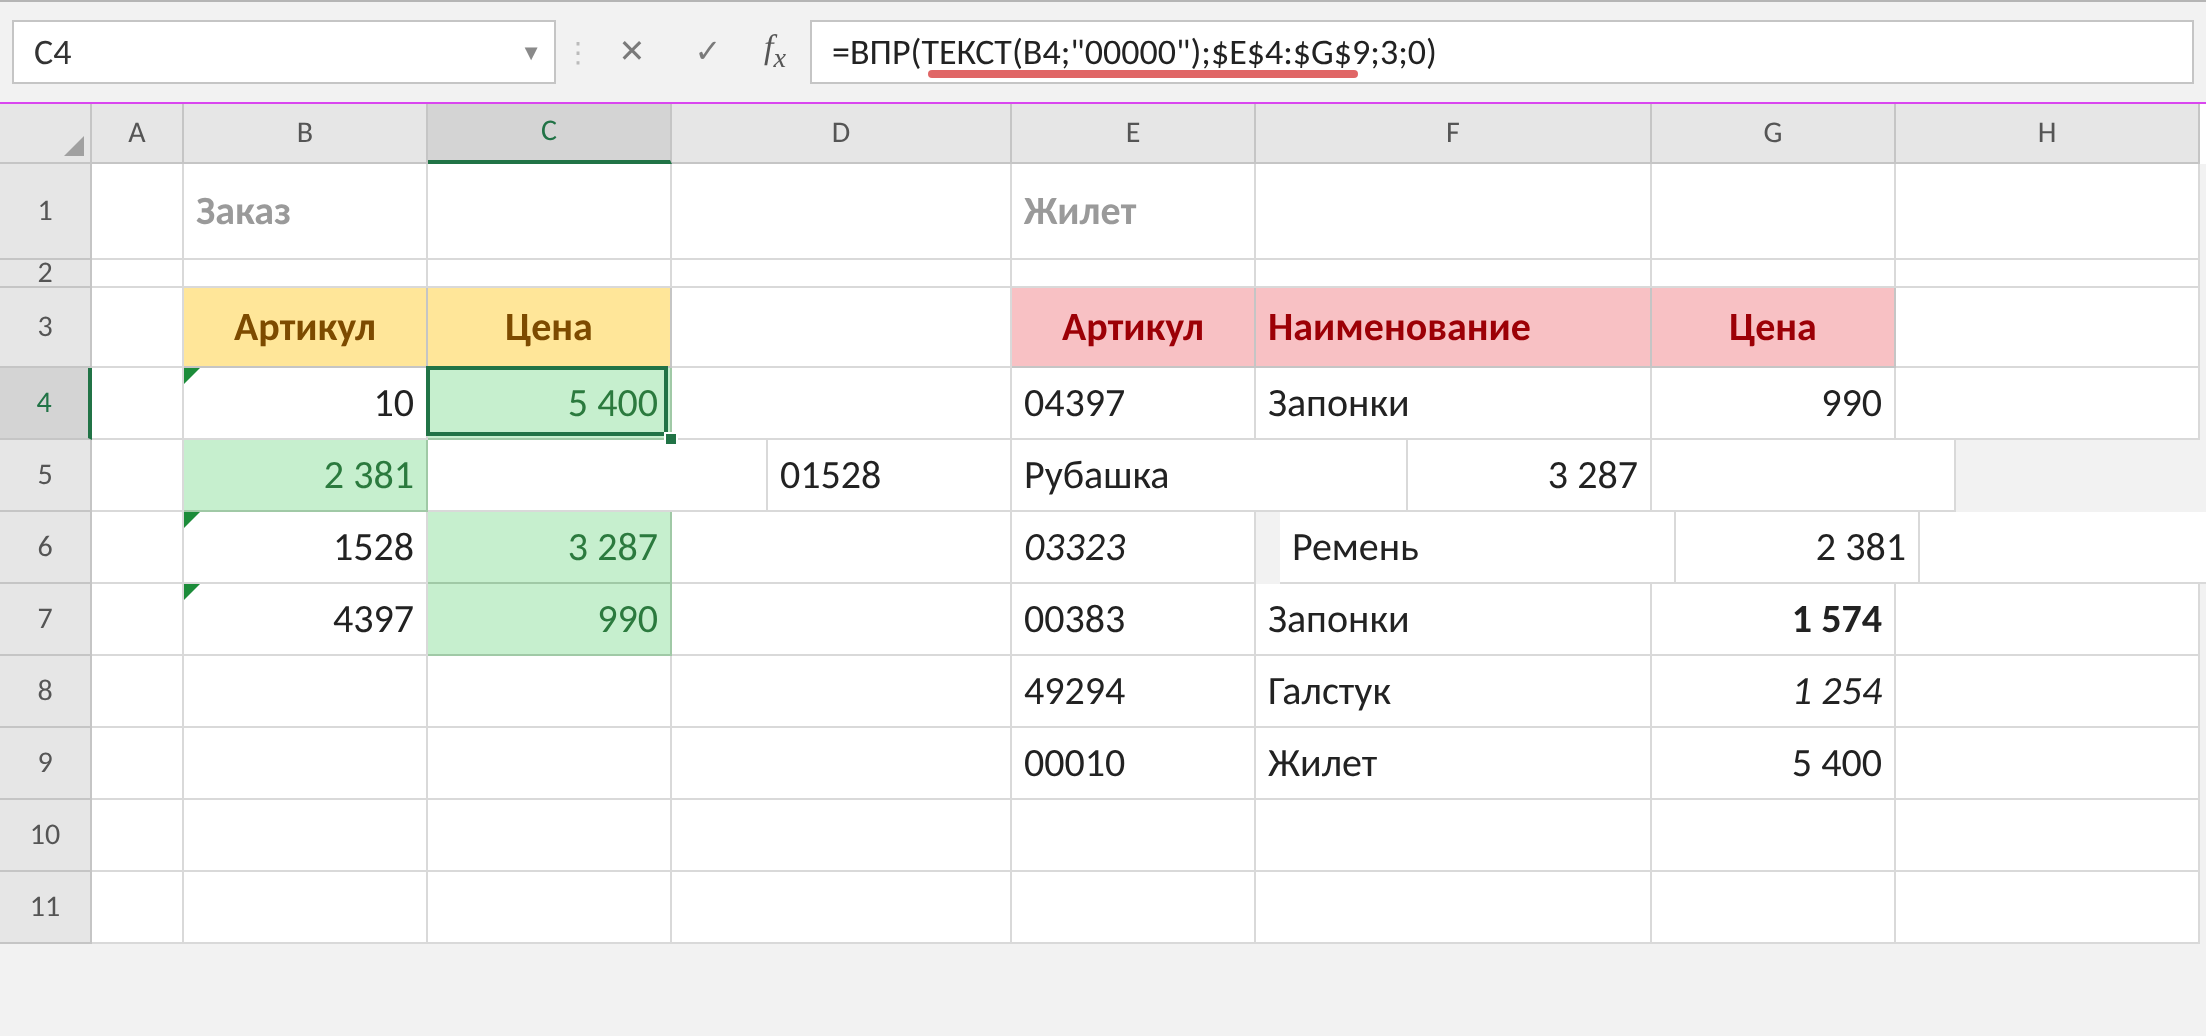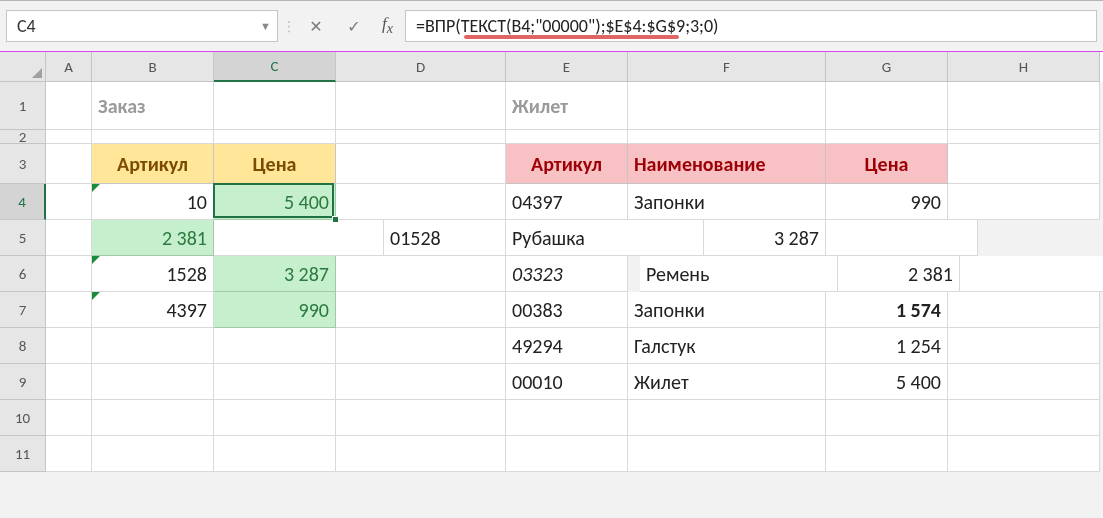--- a/index.html
+++ b/index.html
@@ -247,21 +247,21 @@
         <div class="cell right" style="width: 122px; height: 36px; position: relative; font-weight: bold;">1 574</div>
         <div class="cell" style="width: 152px; height: 36px; position: relative;"></div>
       </div>
       <div class="row">
         <div class="cell" style="width: 46px; height: 36px; position: relative;"></div>
         <div class="cell" style="width: 122px; height: 36px; position: relative;"></div>
         <div class="cell" style="width: 122px; height: 36px; position: relative;"></div>
         <div class="cell" style="width: 170px; height: 36px; position: relative;"></div>
         <div class="cell" style="width: 122px; height: 36px; position: relative;">49294</div>
         <div class="cell" style="width: 198px; height: 36px; position: relative;">Галстук</div>
-        <div class="cell right" style="width: 122px; height: 36px; position: relative;">1 254</div>
+        <div class="cell right" style="width: 122px; height: 36px; position: relative; font-style: italic;">1 254</div>
         <div class="cell" style="width: 152px; height: 36px; position: relative;"></div>
       </div>
       <div class="row">
         <div class="cell" style="width: 46px; height: 36px; position: relative;"></div>
         <div class="cell" style="width: 122px; height: 36px; position: relative;"></div>
         <div class="cell" style="width: 122px; height: 36px; position: relative;"></div>
         <div class="cell" style="width: 170px; height: 36px; position: relative;"></div>
         <div class="cell" style="width: 122px; height: 36px; position: relative;">00010</div>
         <div class="cell" style="width: 198px; height: 36px; position: relative;">Жилет</div>
         <div class="cell right" style="width: 122px; height: 36px; position: relative;">5 400</div>

